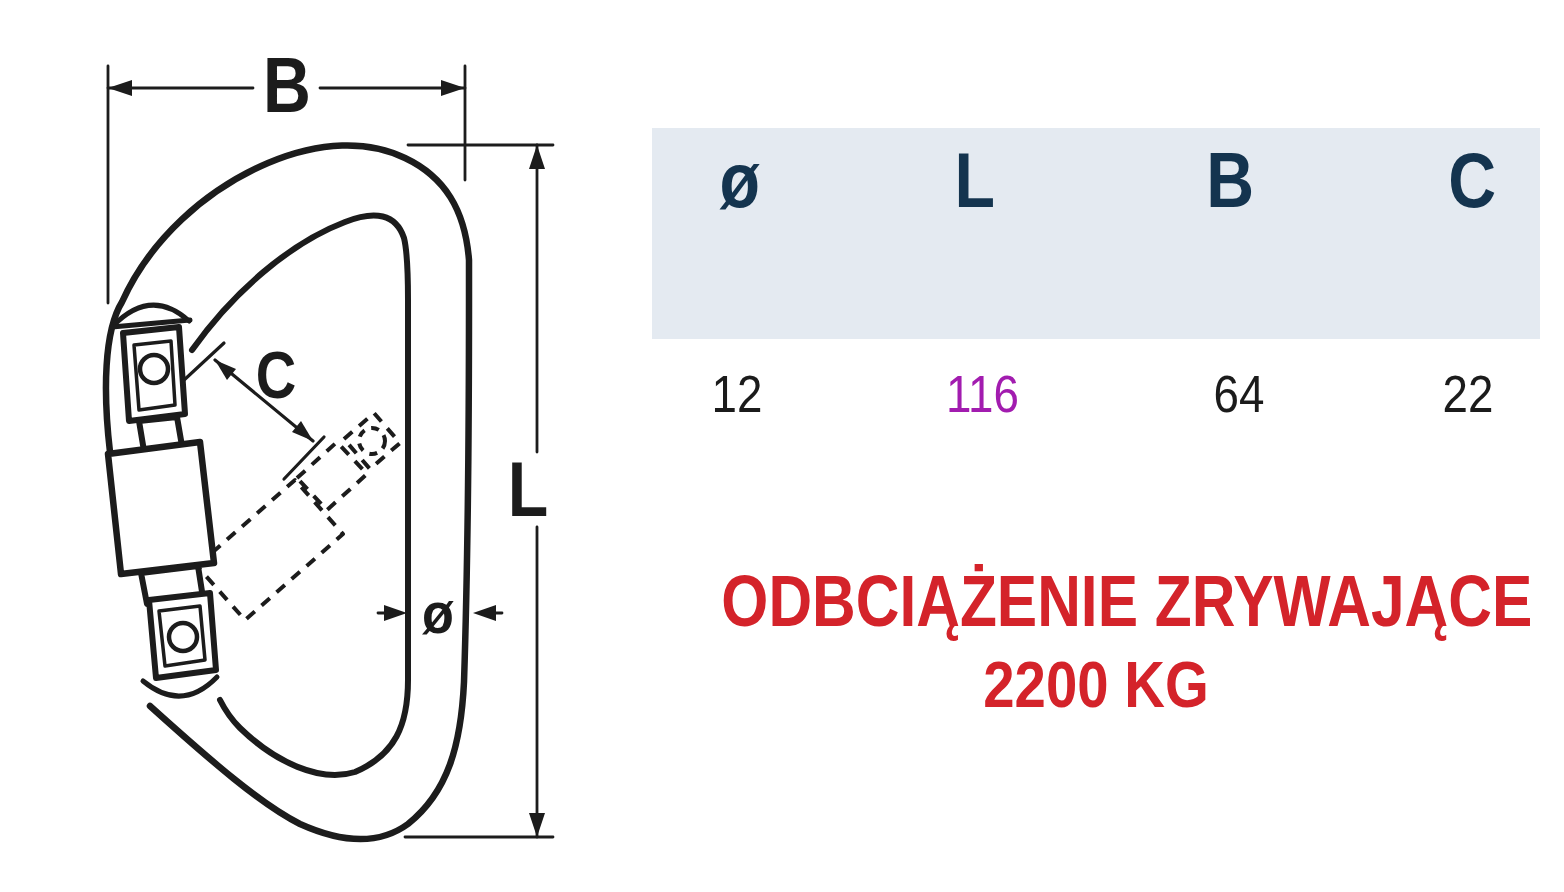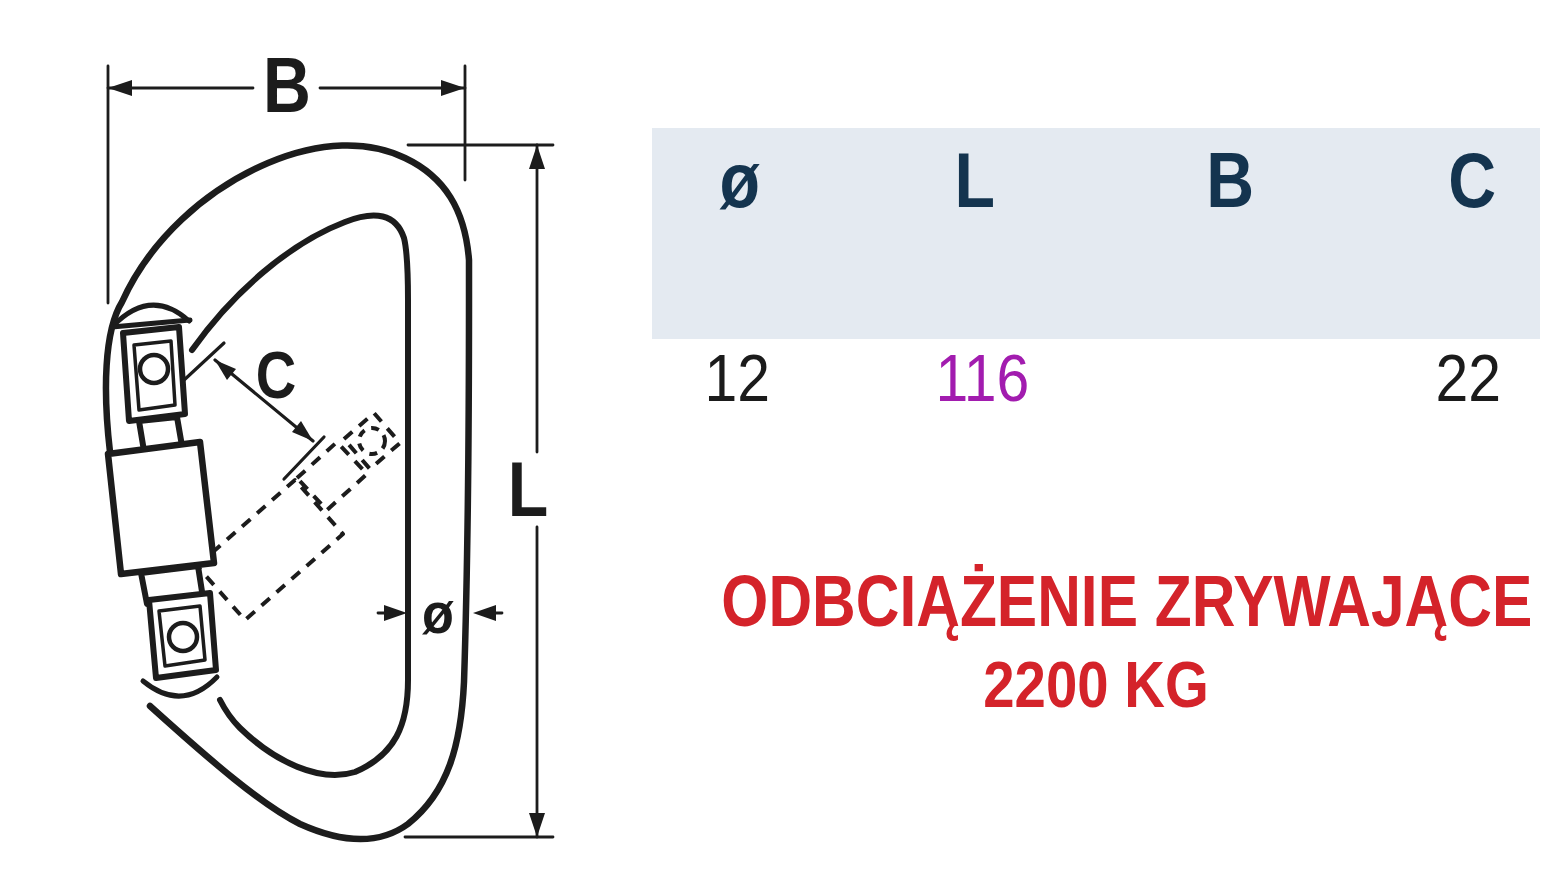--- a/index.html
+++ b/index.html
@@ -5,21 +5,21 @@
   html,body{margin:0;padding:0;background:#ffffff;}
   #stage{
     position:relative;width:1564px;height:892px;background:#ffffff;overflow:hidden;
     font-family:"Liberation Sans",sans-serif;
   }
   #drawing{position:absolute;left:0;top:0;}
   .band{position:absolute;left:652px;top:128px;width:888px;height:211px;}
   .cell{position:absolute;display:block;width:240px;text-align:center;}
   .cell .inner{display:inline-block;transform:scaleX(0.85);white-space:nowrap;}
   .hdr{top:140px;font-size:78px;font-weight:700;line-height:80px;}
-  .val{top:336px;font-size:67px;font-weight:400;line-height:84px;}
+  .val{top:352px;font-size:52px;font-weight:400;line-height:84px;}
   .val .inner{transform:scaleX(0.88);}
   .banner{position:absolute;left:650px;top:558px;width:892px;text-align:center;}
   .banner .l1{font-size:72px;font-weight:700;line-height:86px;transform:scaleX(0.84);white-space:nowrap;}
   .banner .l2{font-size:64px;font-weight:700;line-height:74px;margin-top:4px;transform:scaleX(0.88);}
   svg text{font-family:"Liberation Sans",sans-serif;}
 </style>
 </head>
 <body>
 
 <div id="stage">
@@ -111,20 +111,21 @@
 
   <div class="band" style="background:#e4eaf1;"></div>
 
   <span class="cell hdr" style="left:620px;color:#14344f;"><span class="inner">ø</span></span>
   <span class="cell hdr" style="left:855px;color:#14344f;"><span class="inner">L</span></span>
   <span class="cell hdr" style="left:1110px;color:#14344f;"><span class="inner">B</span></span>
   <span class="cell hdr" style="left:1352px;color:#14344f;"><span class="inner">C</span></span>
 
   <span class="cell val" style="left:617px;color:#1b1b1b;"><span class="inner">12</span></span>
   <span class="cell val" style="left:862px;color:#a21caf;"><span class="inner">116</span></span>
+  <span class="cell val" style="left:1119px;color:#1b1b1b;"><span class="inner">64</span></span>
   <span class="cell val" style="left:1348px;color:#1b1b1b;"><span class="inner">22</span></span>
 
   <div class="banner" style="color:#d4232a;text-align:center;">
     <div class="l1">ODBCIĄŻENIE ZRYWAJĄCE</div>
     <div class="l2">2200 KG</div>
   </div>
 
 </div>
 
 </body></html>

